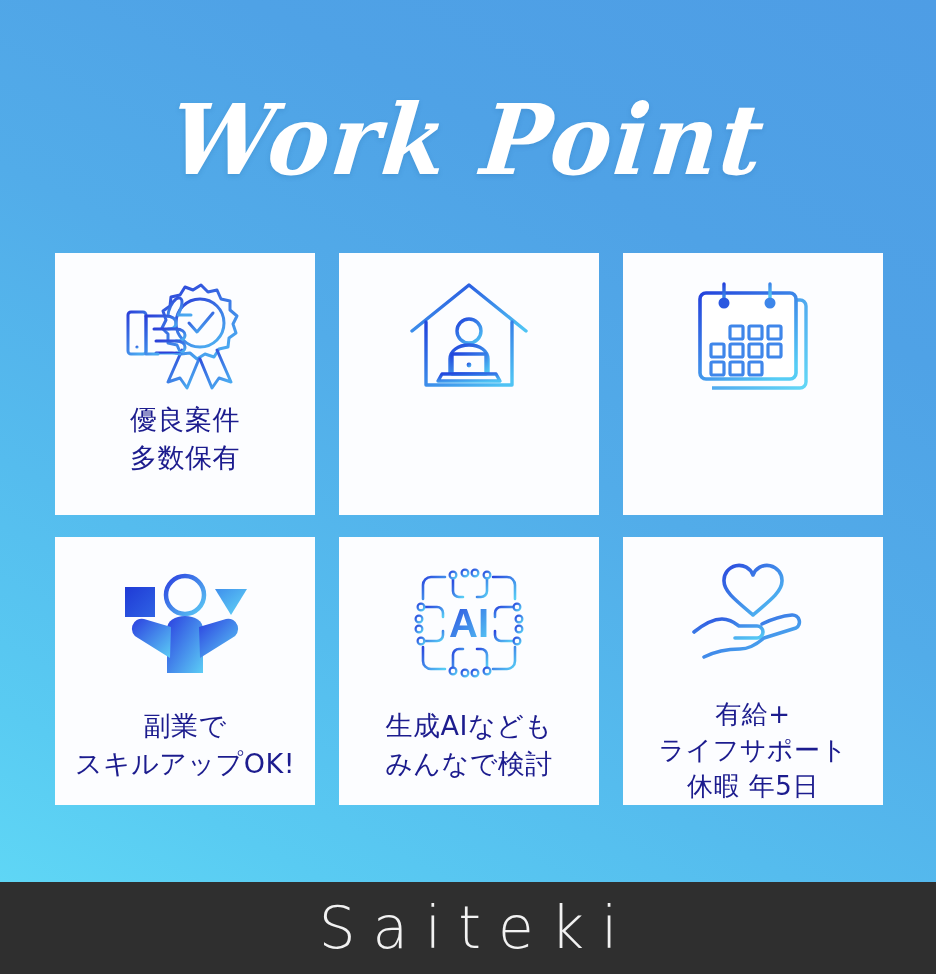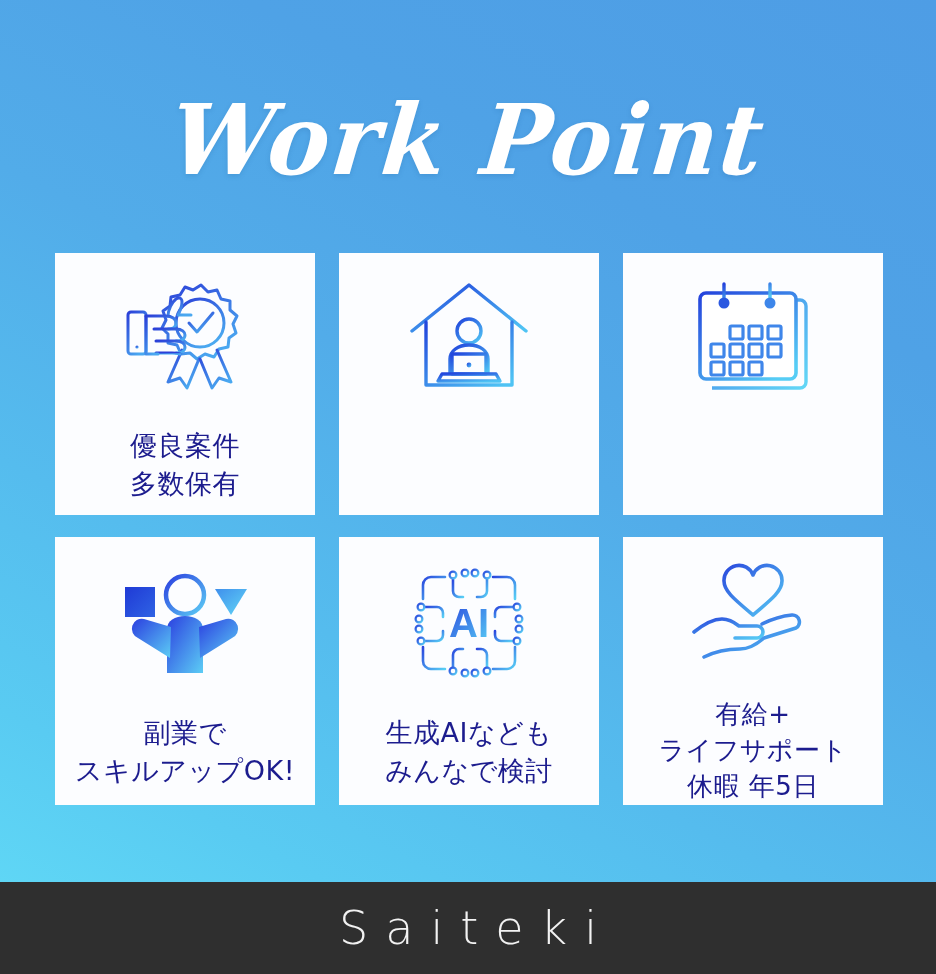--- a/index.html
+++ b/index.html
@@ -77,33 +77,33 @@
   }
 
   .icon-box {
     height: 122px;
     display: flex;
     align-items: center;
     justify-content: flex-end;
   }
 
   .card-text {
-    margin-top: 28px;
+    margin-top: 2px;
     text-align: center;
     color: #1c1c8e;
     font-size: 27px;
     line-height: 1.42;
     font-weight: 500;
     letter-spacing: 0.5px;
     white-space: pre-line;
     font-family: "DejaVu Sans", "Liberation Sans", sans-serif;
   }
 
   .card.row2 .icon-box { height: 124px; }
-  .card.row2 .card-text { margin-top: 29px; }
+  .card.row2 .card-text { margin-top: 22px; }
 
   .card.triple .card-text {
     font-size: 26px;
     line-height: 1.38;
     margin-top: 22px;
   }
 
   
   .footer {
     position: absolute;
@@ -112,21 +112,21 @@
     width: 936px;
     height: 92px;
     background: #2f2f2f;
     display: flex;
     align-items: center;
     justify-content: center;
   }
 
   .footer-logo {
     color: #f2f2f2;
-    font-size: 46px;
+    font-size: 58px;
     font-weight: 300;
     letter-spacing: 17px;
     text-indent: 17px;
     font-family: "DejaVu Sans", "Liberation Sans", sans-serif;
   }
 
   svg { display: block; }
 </style>
 </head>
 <body>

